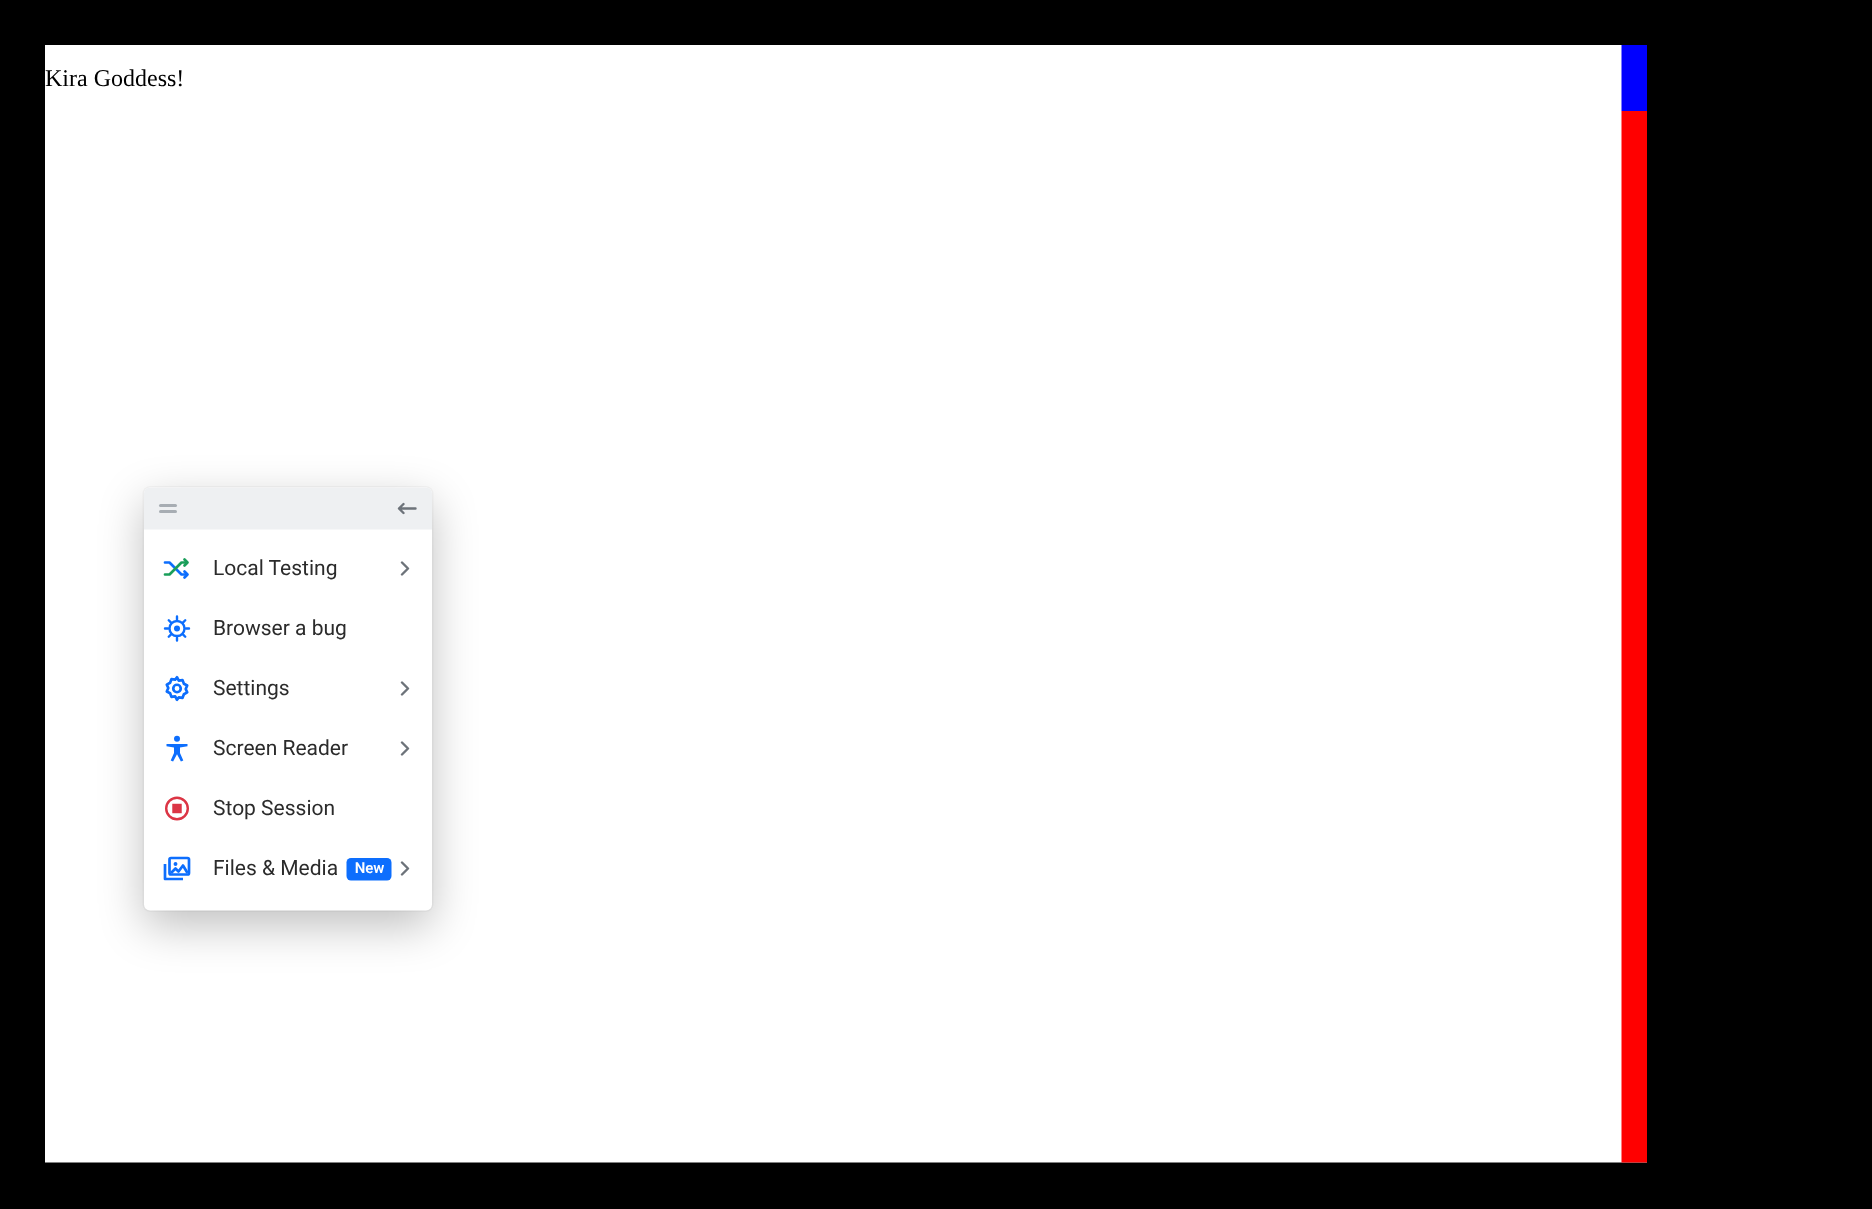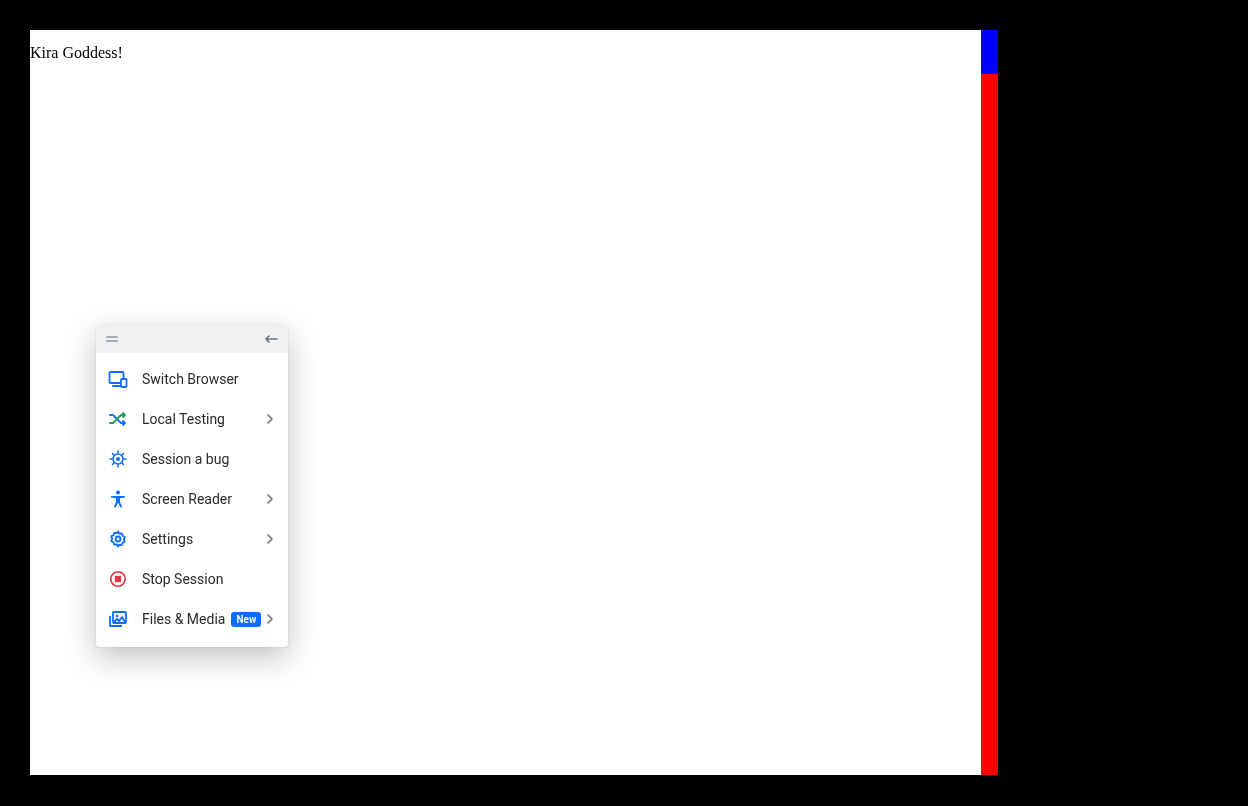--- a/index.html
+++ b/index.html
@@ -8,21 +8,21 @@
     width: 1248px;
     height: 806px;
     background: #000;
     font-family: -apple-system, BlinkMacSystemFont, "Segoe UI", Roboto, "Helvetica Neue", Arial, sans-serif;
     overflow: hidden;
   }
   .viewport {
     position: absolute;
     left: 30px;
     top: 30px;
-    width: 968px;
+    width: 1068px;
     height: 745px;
     background: #fff;
   }
   .page-title {
     position: absolute;
     left: 0px;
     top: 14px;
     font-family: Georgia, "Times New Roman", serif;
     font-size: 16px;
     color: #000;
@@ -139,30 +139,20 @@
       </div>
       <div class="collapse-arrow">
         <svg width="14" height="12" viewBox="0 0 14 12">
           <path d="M13 6 H2 M5 3 L2 6 L5 9" fill="none" stroke="#6d737a" stroke-width="1.6" stroke-linecap="round" stroke-linejoin="round"></path>
         </svg>
       </div>
     </div>
 
     <div class="menu">
 
-      <div class="menu-item">
-        <div class="icon-slot">
-          <svg width="20" height="18" viewBox="0 0 20 18" fill="none" stroke="#0d6efd" stroke-width="1.8">
-            <rect x="1.5" y="2" width="14" height="11" rx="1"></rect>
-            <path d="M5 16 h8" stroke-linecap="round"></path>
-            <rect x="13" y="9" width="5.5" height="8" rx="1" fill="#fff"></rect>
-          </svg>
-        </div>
-        <div class="label">Switch Browser</div>
-      </div>
 
       <div class="menu-item">
         <div class="icon-slot">
           <svg width="20" height="18" viewBox="0 0 20 18" fill="none" stroke-width="1.8" stroke-linecap="round" stroke-linejoin="round">
             <path d="M2 5 h3 l8 8 h3" stroke="#0d6efd"></path>
             <path d="M2 13 h3 l8 -8 h3" stroke="#1a9e5a"></path>
             <path d="M15 3 l2 2 -2 2" stroke="#1a9e5a" fill="none"></path>
             <path d="M15 11 l2 2 -2 2" stroke="#0d6efd" fill="none"></path>
           </svg>
         </div>
@@ -176,46 +166,46 @@
 
 
       <div class="menu-item">
         <div class="icon-slot">
           <svg width="20" height="20" viewBox="0 0 20 20" fill="none" stroke="#0d6efd" stroke-width="1.6" stroke-linecap="round">
             <circle cx="10" cy="10" r="5"></circle>
             <circle cx="10" cy="10" r="2" fill="#0d6efd" stroke="none"></circle>
             <path d="M10 2 v2 M10 16 v2 M2 10 h2 M16 10 h2 M4.5 4.5 l1.4 1.4 M14.1 14.1 l1.4 1.4 M15.5 4.5 l-1.4 1.4 M5.9 14.1 l-1.4 1.4"></path>
           </svg>
         </div>
-        <div class="label">Session a bug</div>
+        <div class="label">Browser a bug</div>
+      </div>
+
+      <div class="menu-item">
+        <div class="icon-slot">
+          <svg width="20" height="20" viewBox="0 0 20 20" fill="none" stroke="#0d6efd" stroke-width="1.8" stroke-linejoin="round">
+            <circle cx="10" cy="10" r="2.5"></circle>
+            <path d="M10 2.5 l1.2 2.2 2.5-.3 .9 2.4 2.2 1.2-1 2.3 1 2.3-2.2 1.2-.9 2.4-2.5-.3L10 17.5l-1.2-2.2-2.5 .3-.9-2.4L3.2 12l1-2.3-1-2.3 2.2-1.2 .9-2.4 2.5 .3z"></path>
+          </svg>
+        </div>
+        <div class="label">Settings</div>
+        <div class="chev">
+          <svg width="8" height="10" viewBox="0 0 8 10">
+              <path d="M2 1 L6 5 L2 9" fill="none" stroke="#6d737a" stroke-width="1.6" stroke-linecap="round" stroke-linejoin="round"></path>
+            </svg>
+        </div>
       </div>
 
       <div class="menu-item">
         <div class="icon-slot">
           <svg width="20" height="20" viewBox="0 0 20 20" fill="#0d6efd">
             <circle cx="10" cy="3.5" r="2"></circle>
             <path d="M3 7 h14 v1.5 l-5 .8 v3.7 l2.2 5 -1.6 .7 L10 13.8 7.4 18.7 5.8 18 8 13 v-3.7 L3 8.5 z"></path>
           </svg>
         </div>
         <div class="label">Screen Reader</div>
-        <div class="chev">
-          <svg width="8" height="10" viewBox="0 0 8 10">
-              <path d="M2 1 L6 5 L2 9" fill="none" stroke="#6d737a" stroke-width="1.6" stroke-linecap="round" stroke-linejoin="round"></path>
-            </svg>
-        </div>
-      </div>
-
-      <div class="menu-item">
-        <div class="icon-slot">
-          <svg width="20" height="20" viewBox="0 0 20 20" fill="none" stroke="#0d6efd" stroke-width="1.8" stroke-linejoin="round">
-            <circle cx="10" cy="10" r="2.5"></circle>
-            <path d="M10 2.5 l1.2 2.2 2.5-.3 .9 2.4 2.2 1.2-1 2.3 1 2.3-2.2 1.2-.9 2.4-2.5-.3L10 17.5l-1.2-2.2-2.5 .3-.9-2.4L3.2 12l1-2.3-1-2.3 2.2-1.2 .9-2.4 2.5 .3z"></path>
-          </svg>
-        </div>
-        <div class="label">Settings</div>
         <div class="chev">
           <svg width="8" height="10" viewBox="0 0 8 10">
               <path d="M2 1 L6 5 L2 9" fill="none" stroke="#6d737a" stroke-width="1.6" stroke-linecap="round" stroke-linejoin="round"></path>
             </svg>
         </div>
       </div>
 
       <div class="menu-item">
         <div class="icon-slot">
           <svg class="stop-icon" viewBox="0 0 20 20">

